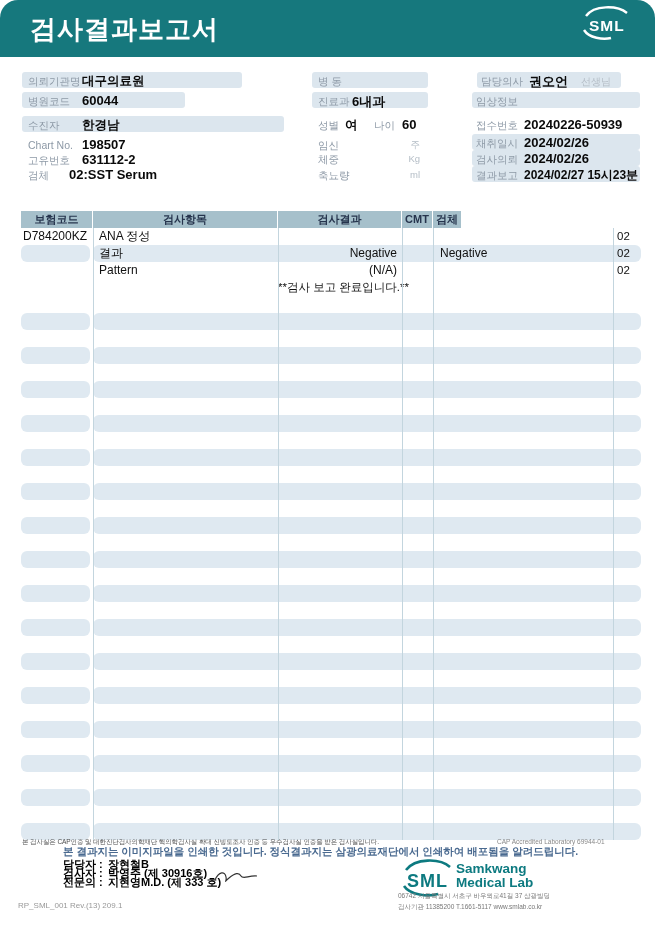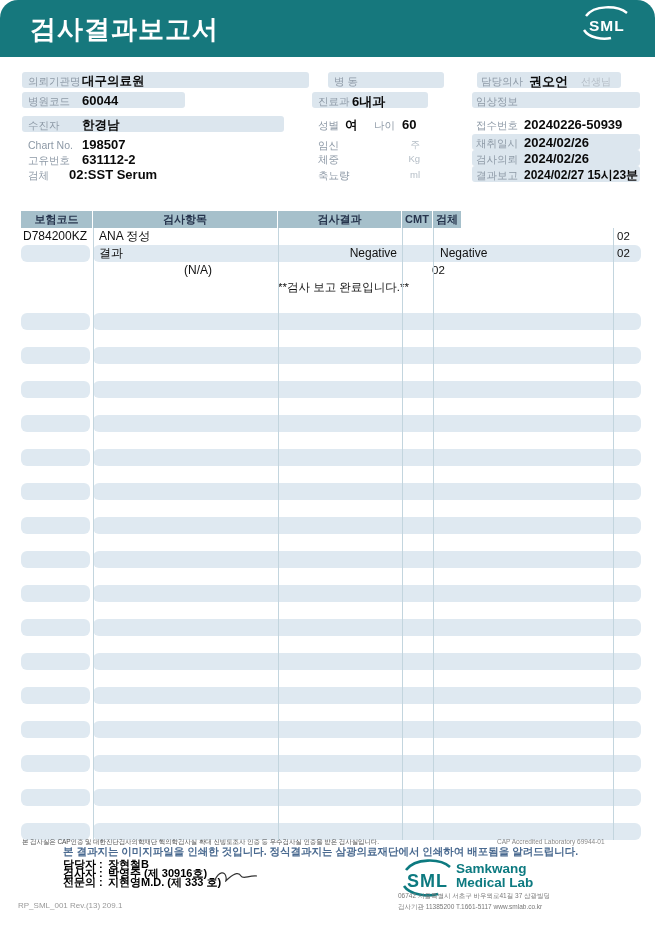--- a/index.html
+++ b/index.html
@@ -61,21 +61,21 @@
       <svg width="58" height="40" viewBox="0 0 58 40">
         <path d="M11 13 C 19 2, 42 2, 52 10" stroke="#ffffff" stroke-width="2.4" fill="none"></path>
         <text x="14" y="28" fill="#ffffff" font-size="15.5" font-weight="bold" letter-spacing="1">SML</text>
         <path d="M9 27 C 14 35, 28 37, 36 35" stroke="#ffffff" stroke-width="2.4" fill="none"></path>
       </svg>
     </div>
   </div>
 
   <div>
 
-    <div class="irow pill" style="left:22px;top:72px;width:287px;text-align:right;">
+    <div class="irow pill" style="left:22px;top:72px;width:220px;text-align:right;">
       <span class="ilabel">의뢰기관명</span>
       <span class="ival">대구의료원</span>
     </div>
     <div class="irow pill" style="left:22px;top:92px;width:163px;">
       <span class="ilabel">병원코드</span>
       <span class="ival big">60044</span>
     </div>
     <div class="irow pill" style="left:22px;top:116px;width:262px;">
       <span class="ilabel">수진자</span>
       <span class="ival">한경남</span>
@@ -86,21 +86,21 @@
     </div>
     <div class="irow" style="left:22px;top:151px;width:262px;">
       <span class="ilabel">고유번호</span>
       <span class="ival big">631112-2</span>
     </div>
     <div class="irow" style="left:22px;top:166px;width:262px;">
       <span class="ilabel">검체</span>
       <span class="ival big" style="left:38px;margin-left:9px;">02:SST Serum</span>
     </div>
 
-    <div class="irow pill" style="left:312px;top:72px;width:116px;margin-left:16px;">
+    <div class="irow pill" style="left:312px;top:72px;width:116px;">
       <span class="ilabel">병 동</span>
     </div>
     <div class="irow pill" style="left:312px;top:92px;width:116px;">
       <span class="ilabel">진료과</span>
       <span class="ival big" style="left:40px;">6내과</span>
     </div>
     <div class="irow" style="left:312px;top:116px;width:130px;">
       <span class="ilabel">성별</span>
       <span class="ival" style="left:33px;">여</span>
       <span class="ilabel" style="left:62px;">나이</span>
@@ -170,20 +170,21 @@
       <div class="cell c2">결과</div>
       <div class="cell c3">Negative</div>
       <div class="cell c4"></div>
       <div class="cell c5">Negative</div>
       <div class="cell c6">02</div>
     </div>
   </div>
         <div class="row">
     <div class="cell c1"></div>
     <div class="rest">
+      <div class="cell c2">Pattern</div>
       <div class="cell c3">(N/A)</div>
       <div class="cell c4"></div>
       <div class="cell c5"></div>
       <div class="cell c6">02</div>
     </div>
   </div>
         <div class="row">
     <div class="cell c1"></div>
     <div class="rest">
       <div class="cell c2"></div>

